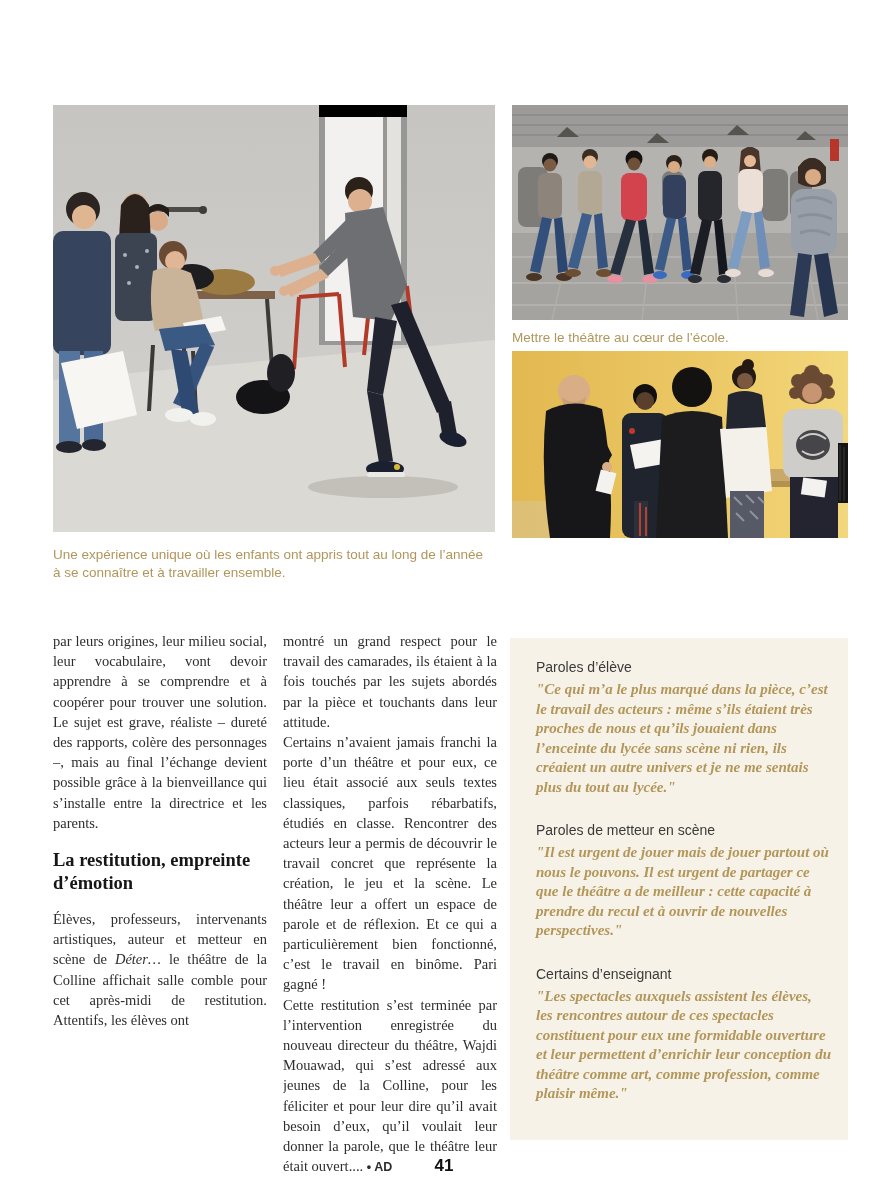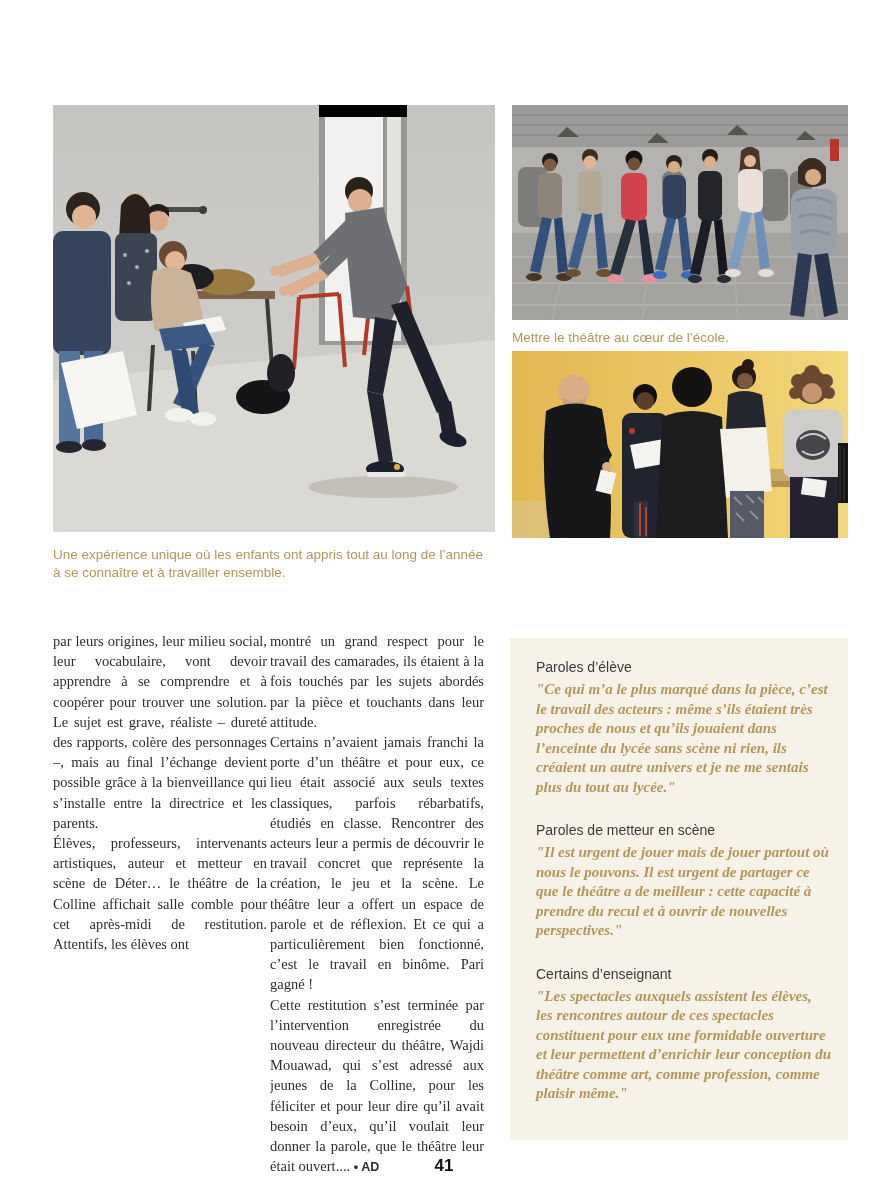--- a/index.html
+++ b/index.html
@@ -18,21 +18,21 @@
   .col {
     position:absolute; width:214px;
     font-size:14.5px; line-height:20.2px; text-align:justify;
     overflow:hidden; hyphens:auto;
   }
   .col p { margin:0; }
   .col .heading {
     font-weight:bold; font-size:18.5px; line-height:23px; color:#161616;
     margin:16px 0 14px 0; text-align:left;
   }
-  .italic { }
+  .italic { font-style:italic; }
   .sig {
     font-family:"Liberation Sans", sans-serif;
     font-weight:bold; font-size:12.5px; white-space:nowrap;
   }
   .quotes-panel {
     position:absolute; left:510px; top:638px; width:338px; height:502px;
     background:var(--panel-bg, #f7f2e7);
     box-sizing:border-box; padding:20px 16px 18px 26px; overflow:hidden;
   }
   .quote-block { margin-bottom:24px; }
@@ -289,24 +289,25 @@
       <rect x="278" y="126" width="48" height="61" fill="#242430"></rect>
       <rect x="290" y="128" width="24" height="17" fill="#f4f2ee" transform="rotate(8 302 136)"></rect>
       <rect x="326" y="92" width="10" height="60" fill="#141414"></rect>
       <path d="M328,94 v56 M332,96 v54" stroke="#2e2e2e" stroke-width="1.5"></path>
     </svg>
   </figure>
 
 
   <div class="col" style="left:53px; top:631px; height:545px;">
     <p>par leurs origines, leur milieu social, leur vocabulaire, vont devoir apprendre à se comprendre et à coopérer pour trouver une solution. Le sujet est grave, réaliste – dureté des rapports, colère des personnages –, mais au final l’échange devient possible grâce à la bienveillance qui s’installe entre la directrice et les parents.</p>
+    <p class="heading">La restitution, empreinte d’émotion</p>
     <p><span>Élèves, professeurs, intervenants artistiques, auteur et metteur en scène de </span><span class="italic">Déter…</span><span> le théâtre de la Colline affichait salle comble pour cet après-midi de restitution. Attentifs, les élèves ont</span></p>
   </div>
 
-  <div class="col" style="left:270px; top:631px; height:545px;">
+  <div class="col" style="left:283px; top:631px; height:545px;">
     <p>montré un grand respect pour le travail des camarades, ils étaient à la fois touchés par les sujets abordés par la pièce et touchants dans leur attitude.</p>
     <p>Certains n’avaient jamais franchi la porte d’un théâtre et pour eux, ce lieu était associé aux seuls textes classiques, parfois rébarbatifs, étudiés en classe. Rencontrer des acteurs leur a permis de découvrir le travail concret que représente la création, le jeu et la scène. Le théâtre leur a offert un espace de parole et de réflexion. Et ce qui a particulièrement bien fonctionné, c’est le travail en binôme. Pari gagné !</p>
     <p><span>Cette restitution s’est terminée par l’intervention enregistrée du nouveau directeur du théâtre, Wajdi Mouawad, qui s’est adressé aux jeunes de la Colline, pour les féliciter et pour leur dire qu’il avait besoin d’eux, qu’il voulait leur donner la parole, que le théâtre leur était ouvert.... </span><span class="sig">• AD</span></p>
   </div>
 
   <aside class="quotes-panel">
     <div class="quote-block">
       <div class="quote-label">Paroles d’élève</div>
       <div class="quote-text">"Ce qui m’a le plus marqué dans la pièce, c’est le travail des acteurs : même s’ils étaient très proches de nous et qu’ils jouaient dans l’enceinte du lycée sans scène ni rien, ils créaient un autre univers et je ne me sentais plus du tout au lycée."</div>
     </div>

